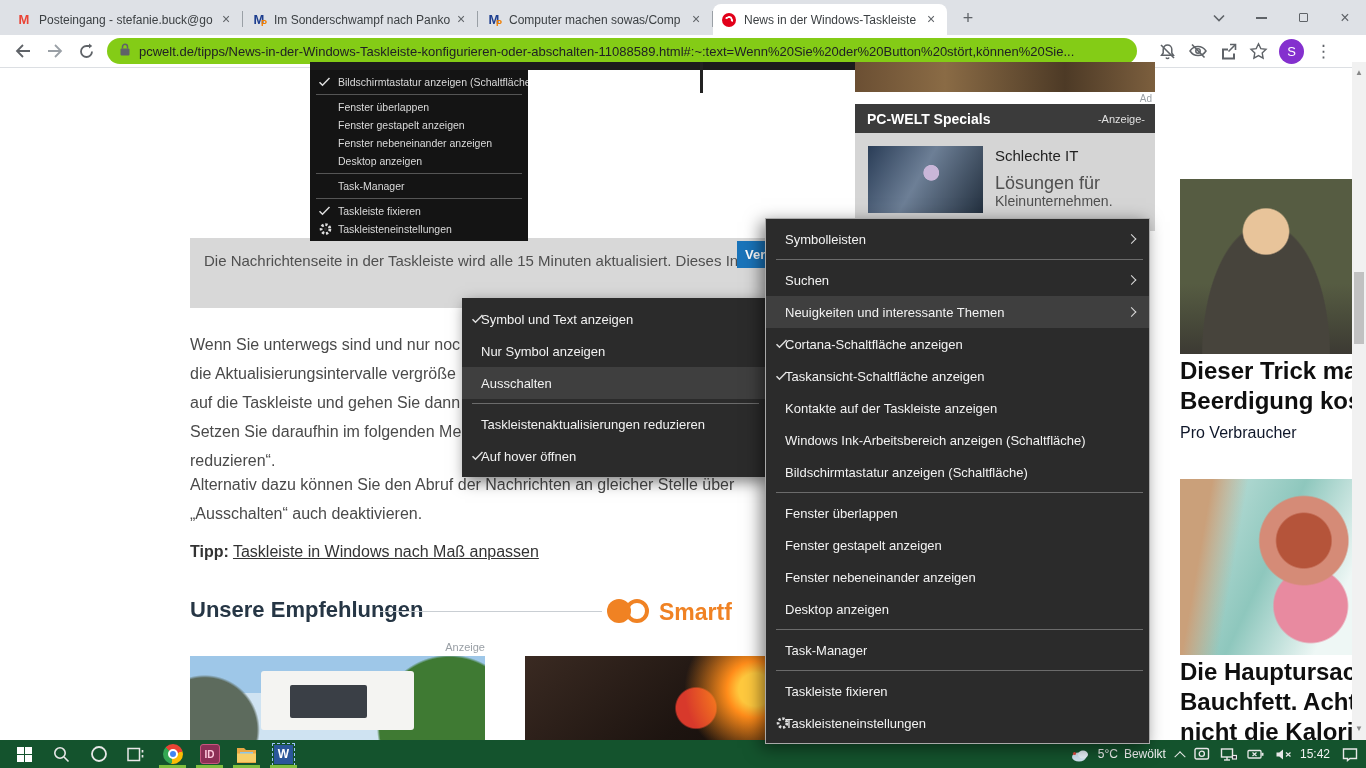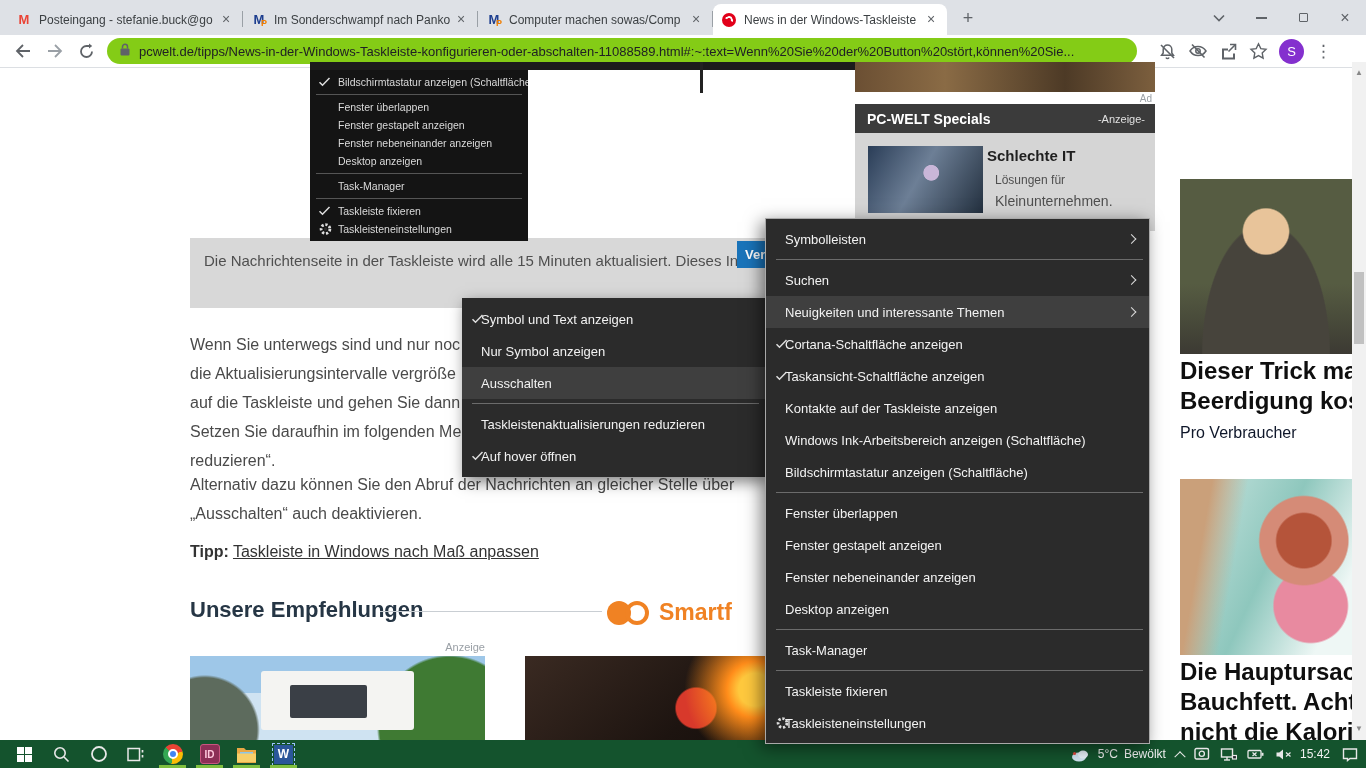--- a/index.html
+++ b/index.html
@@ -47,21 +47,21 @@
 #caption-box{left:190px;top:238px;width:575px;height:70px;background:#d8d8d8;padding:11px 14px;font-size:15px;color:#4f4f4f;line-height:23px}
 #caption-box div{white-space:nowrap;overflow:hidden}
 #caption-btn{left:737px;top:241px;width:62px;height:27px;background:#1a74ba;color:#fff;font-weight:bold;font-size:13px;line-height:27px;padding-left:8px;z-index:6}
 .para{left:190px;width:575px;font-size:16px;color:#4a4a4a}
 .para div{white-space:nowrap;overflow:hidden;height:29px;line-height:29px}
 #tipp{left:190px;top:543px;font-size:16px;color:#333}
 #tipp b{font-weight:bold}
 #tipp a{color:#333;text-decoration:underline}
 #reco-title{left:190px;top:597px;font-size:22px;font-weight:bold;color:#263645}
 #reco-hr{left:380px;top:611px;width:222px;height:1px;background:#c9ced3}
-#smartfox{left:607px;top:599px;display:flex;align-items:center}
+#smartfox{left:607px;top:599px;display:flex;}
 .sf-c1{width:24px;height:24px;border-radius:50%;background:#f08223;display:inline-block}
 .sf-c2{width:24px;height:24px;border-radius:50%;border:4px solid #f08223;display:inline-block;margin-left:-6px}
 #smartfox .sf-t{font-size:23px;font-weight:bold;color:#f08223;margin-left:10px;white-space:nowrap}
 #anzeige-label{left:405px;top:641px;width:80px;text-align:right;font-size:11px;color:#9aa0a6}
 #thumb-left{left:190px;top:656px;width:295px;height:84px;background:
  radial-gradient(circle at 88% 85%,#3f7a33 0 26%,rgba(0,0,0,0) 27%),
  radial-gradient(circle at 5% 88%,#5d6b5d 0 18%,rgba(0,0,0,0) 19%),
  linear-gradient(180deg,#9ec7e8 0 44%,#cfe3f2 44% 100%)}
 #thumb-left i{position:absolute;left:24%;top:18%;width:52%;height:70%;background:#f4f4f2;border-radius:3px;display:block}
 #thumb-left b{position:absolute;left:34%;top:34%;width:26%;height:40%;background:#3a3f46;border-radius:2px;display:block}
@@ -73,22 +73,22 @@
 
 #brown-strip{left:855px;top:62px;width:300px;height:30px;background:linear-gradient(90deg,#6b4f33,#8a6b45 30%,#4d3a26 70%,#7c5f3e)}
 #ad-tag{left:1100px;top:93px;width:52px;text-align:right;font-size:10px;color:#9aa0a6}
 #specials-hd{left:855px;top:104px;width:300px;height:29px;background:#3b3b3b;display:flex;align-items:center;justify-content:space-between;padding:0 10px 0 12px}
 #specials-hd .t{color:#fff;font-weight:bold;font-size:14px}
 #specials-hd .a{color:#e0e0e0;font-size:11px}
 #specials-bd{left:855px;top:133px;width:300px;height:98px;background:#d5d5d5}
 #specials-thumb{position:absolute;left:13px;top:13px;width:115px;height:67px;background:
  radial-gradient(circle at 55% 40%,#c9b6d8 0 10%,rgba(0,0,0,0) 11%),
  linear-gradient(120deg,#2a3d57,#6d7f96 45%,#23303f)}
-#specials-bd .ti{position:absolute;left:132px;top:14px;font-size:15px;font-weight:bold;color:#1f1f1f}
-#specials-bd .l1{position:absolute;left:140px;top:40px;font-size:12px;color:#4f4f4f}
+#specials-bd .ti{position:absolute;left:140px;top:14px;font-size:15px;font-weight:normal;color:#1f1f1f}
+#specials-bd .l1{position:absolute;left:140px;top:40px;font-size:18px;color:#4f4f4f}
 #specials-bd .l2{position:absolute;left:140px;top:60px;font-size:14px;color:#4f4f4f}
 
 
 #ad1-img{left:1180px;top:179px;width:172px;height:175px;background:
  radial-gradient(circle at 50% 30%,#e8c49a 0 15%,rgba(232,196,154,0) 16%),
  radial-gradient(ellipse at 50% 100%,#47443c 0 52%,rgba(71,68,60,0) 53%),
  linear-gradient(180deg,#565c42 0 60%,#3c3a33 100%)}
 .ad-headline{left:1180px;width:172px;font-size:24px;font-weight:bold;color:#0f0f0f;line-height:30px}
 .ad-headline div{white-space:nowrap;overflow:hidden}
 #ad1-src{left:1180px;top:424px;font-size:16px;color:#0f172a}

